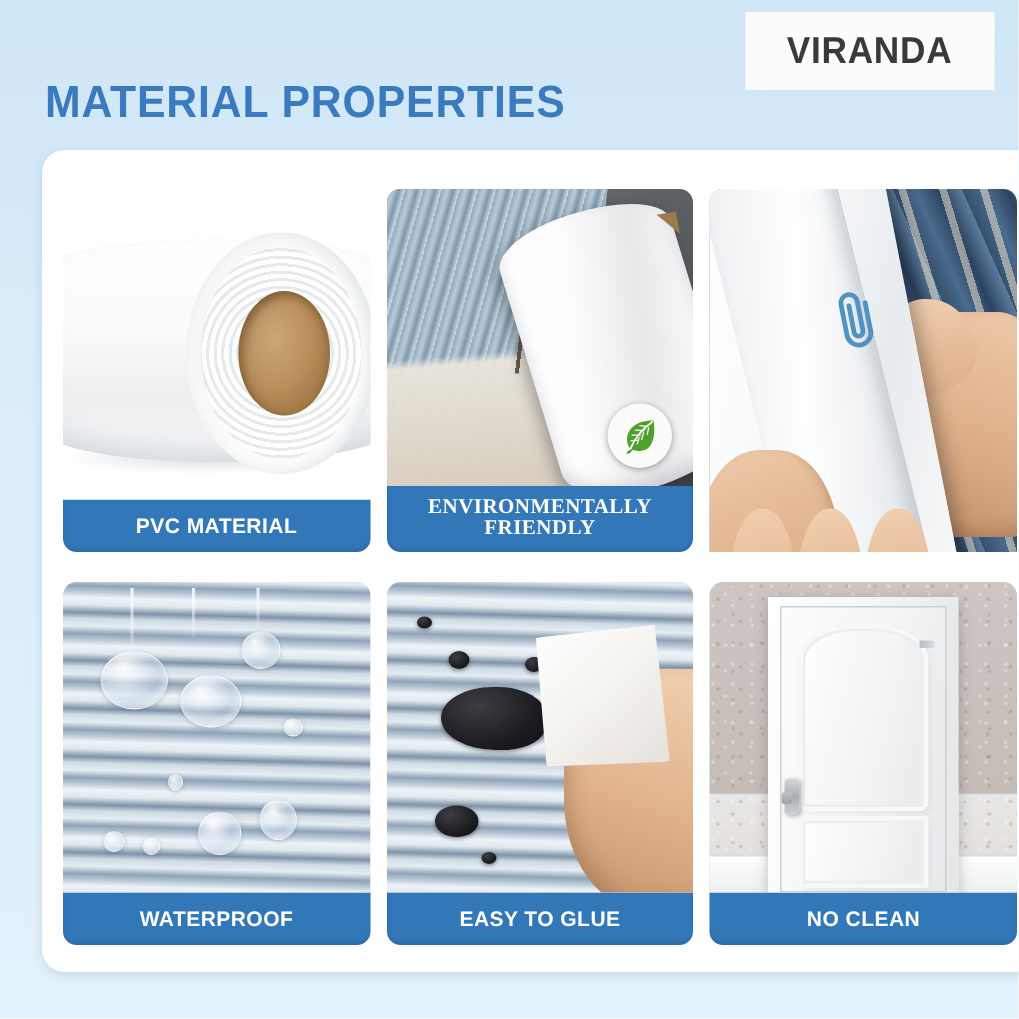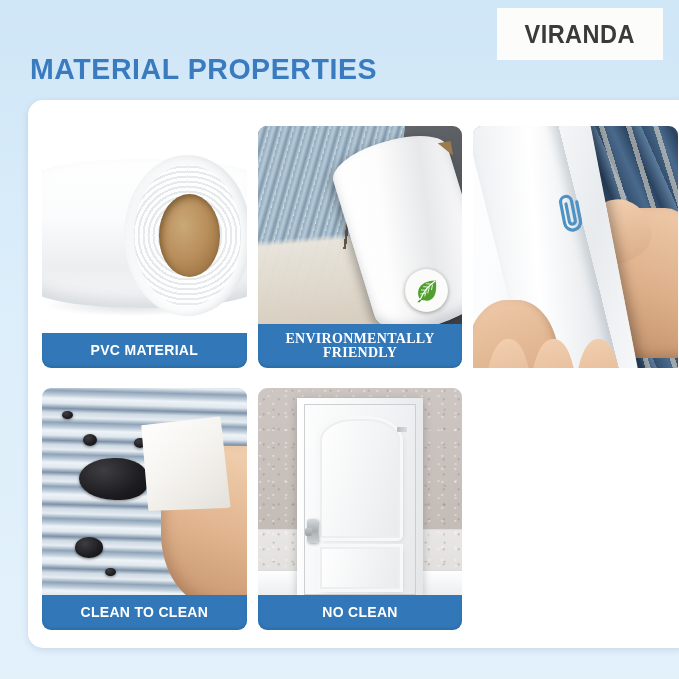--- a/index.html
+++ b/index.html
@@ -363,33 +363,50 @@
             <path d="M24 12v19a8 8 0 0 1-16 0V10a5.5 5.5 0 0 1 11 0v20a3 3 0 0 1-6 0V12" fill="none" stroke="#4f93c4" stroke-width="3.2" stroke-linecap="round"></path>
           </svg>
         </div>
         <div class="hand-l"></div>
         <div class="finger" style="left:6%;"></div>
         <div class="finger" style="left:28%;"></div>
         <div class="finger" style="left:50%;"></div>
       </div>
     </div>
 
+    <div class="cell">
+      <div class="thumb bg-wood">
+        <div class="streak" style="left:22%; top:2%;  height:22%;"></div>
+        <div class="streak" style="left:42%; top:2%;  height:16%;"></div>
+        <div class="streak" style="left:63%; top:2%;  height:13%;"></div>
+        <div class="drop" style="left:12%; top:22%; width:22%; height:19%;"></div>
+        <div class="drop" style="left:38%; top:30%; width:20%; height:17%;"></div>
+        <div class="drop" style="left:58%; top:16%; width:13%; height:12%;"></div>
+        <div class="drop" style="left:44%; top:74%; width:14%; height:14%;"></div>
+        <div class="drop" style="left:64%; top:70%; width:12%; height:13%;"></div>
+        <div class="drop" style="left:13%; top:80%; width:7%;  height:7%;"></div>
+        <div class="drop" style="left:26%; top:82%; width:6%;  height:6%;"></div>
+        <div class="drop" style="left:34%; top:62%; width:5%;  height:5%;"></div>
+        <div class="drop" style="left:72%; top:44%; width:6%;  height:6%;"></div>
+      </div>
+      <div class="label">WATERPROOF</div>
+    </div>
 
     <div class="cell">
       <div class="thumb bg-wood">
         <div class="stain" style="left:18%; top:34%; width:34%; height:20%; border-radius:50% 46% 40% 52%;"></div>
         <div class="stain" style="left:16%; top:72%; width:14%; height:10%;"></div>
         <div class="stain" style="left:20%; top:22%; width:7%;  height:6%;"></div>
         <div class="stain" style="left:45%; top:24%; width:6%;  height:5%;"></div>
         <div class="stain" style="left:10%; top:11%; width:5%;  height:4%;"></div>
         <div class="stain" style="left:31%; top:87%; width:5%;  height:4%;"></div>
         <div class="wipe-hand"></div>
         <div class="wipe-cloth"></div>
       </div>
-      <div class="label">CLEAN TO CLEAN</div>
+      <div class="label">EASY TO GLUE</div>
     </div>
 
     <div class="cell">
       <div class="thumb bg-door">
         <div class="wall-tex"></div>
         <div class="baseboard-l"></div>
         <div class="baseboard-r"></div>
         <div class="door-frame">
           <div class="door-slab">
             <div class="panel-top"></div>

